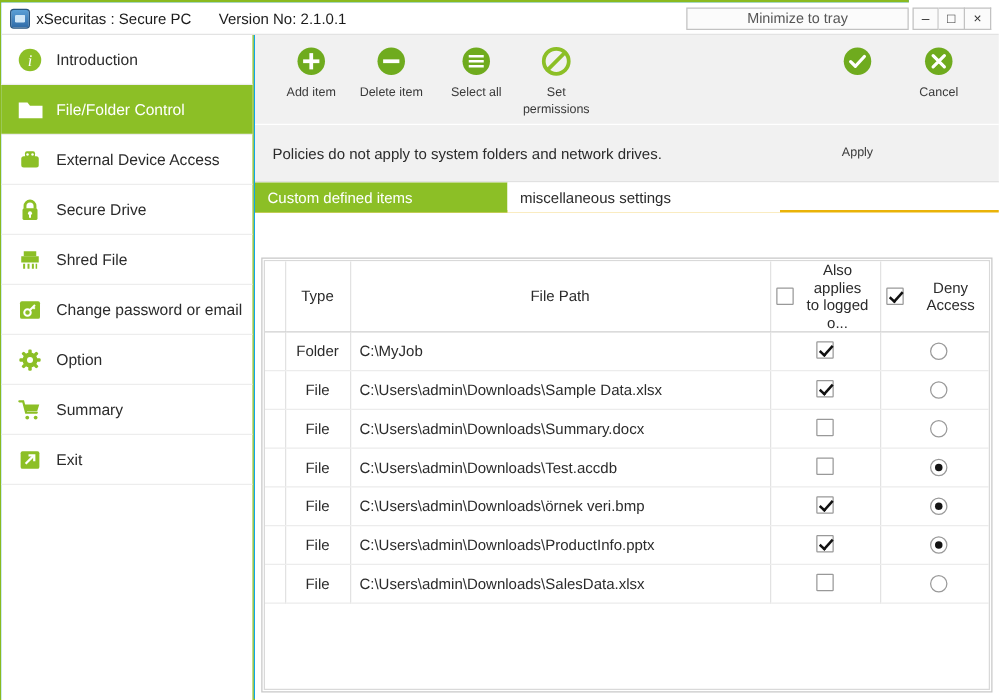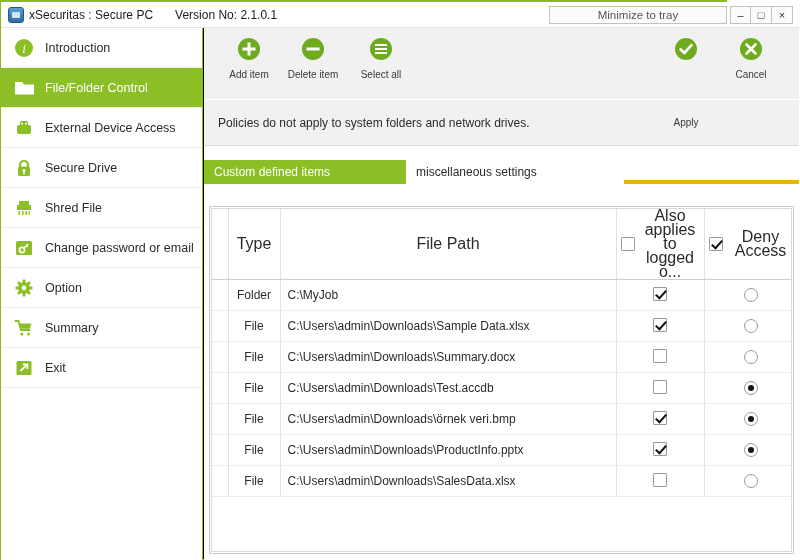--- a/index.html
+++ b/index.html
@@ -7,21 +7,21 @@
     width: 800px; height: 560px;
     font-family: "Liberation Sans", sans-serif;
     background: #ffffff;
     overflow: hidden;
   }
 
   
   #app-window {
     position: relative;
     width: 727px; height: 560px;
-    background: #000000;
+    background: #0ea5e9;
     border: 1px solid #8aba1f;
     border-top-width: 2px;
   }
 
   
   #title-bar {
     position: absolute; left: 0; top: 0;
     width: 798px; height: 26px;
     background: #ffffff;
     display: flex; align-items: center;
@@ -133,22 +133,21 @@
     border-bottom: 1px solid #dcdcdc;
   }
   #info-bar .txt { font-size: 12px; color: #2b2b2b; }
 
   
   #tabs {
     position: relative;
     height: 24px; width: 100%;
     background: #ffffff;
     display: flex;
-    border-bottom: 4px solid #eab308;
-    margin-top: 14px;
+    border-bottom: 2px solid #eab308;
   }
   .tab {
     height: 24px;
     display: flex; align-items: center;
     padding-left: 10px;
     font-size: 12px; color: #2b2b2b;
     border-right: 1px solid #d8d8d8;
     background: #ffffff;
   }
   .tab.active { background: #8cbf26; color: #ffffff; border-right: none; }
@@ -208,21 +207,21 @@
     border-left: 5px solid #7e7e7e;
     border-top: 4px solid transparent;
     border-bottom: 4px solid transparent;
   }
 
   
   .hdr-inner {
     display: flex; align-items: center; justify-content: center;
     gap: 6px; padding: 0 4px;
   }
-  .hdr-label { font-size: 16px; color: #2b2b2b; line-height: 14px; }
+  .hdr-label { font-size: 12px; color: #2b2b2b; line-height: 14px; }
   .hdr-label.two-line { text-align: center; white-space: pre-line; }
 
   
   .cbx {
     width: 14px; height: 14px; flex: 0 0 auto;
     border: 1px solid #999; background: #ffffff;
     position: relative; border-radius: 1px;
   }
   .cbx.checked::after {
     content: "";
@@ -409,20 +408,30 @@
           <svg width="24" height="24" viewBox="0 0 24 24">
             <circle cx="12" cy="12" r="11" fill="#6fab1e"></circle>
             <rect x="6" y="7" width="12" height="2" fill="#ffffff"></rect>
             <rect x="6" y="11" width="12" height="2" fill="#ffffff"></rect>
             <rect x="6" y="15" width="12" height="2" fill="#ffffff"></rect>
           </svg>
         </span>
         <span class="lbl">Select all</span>
       </div>
 
+      <div class="tool-btn" style="left:204px;">
+        <span class="ico">
+          <svg width="24" height="24" viewBox="0 0 24 24">
+            <circle cx="12" cy="12" r="10" fill="none" stroke="#8cbf26" stroke-width="3"></circle>
+            <path d="M5.5 18.5 L18.5 5.5" stroke="#8cbf26" stroke-width="3"></path>
+          </svg>
+        </span>
+        <span class="lbl">Set
+permissions</span>
+      </div>
 
       <div class="tool-btn" style="left:445px;gap:48px;">
         <span class="ico">
           <svg width="24" height="24" viewBox="0 0 24 24">
             <circle cx="12" cy="12" r="11" fill="#6fab1e"></circle>
             <path d="M6.5 12.3 L10.3 16 L17.5 8.2" fill="none" stroke="#ffffff" stroke-width="2.6" stroke-linecap="round" stroke-linejoin="round"></path>
           </svg>
         </span>
         <span class="lbl">Apply</span>
       </div>

